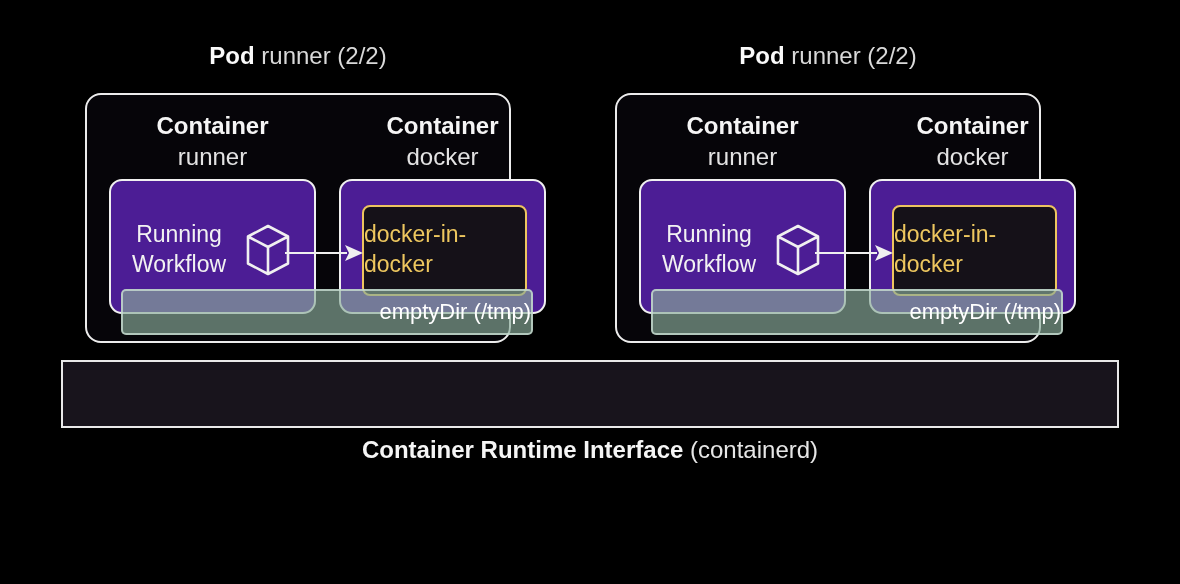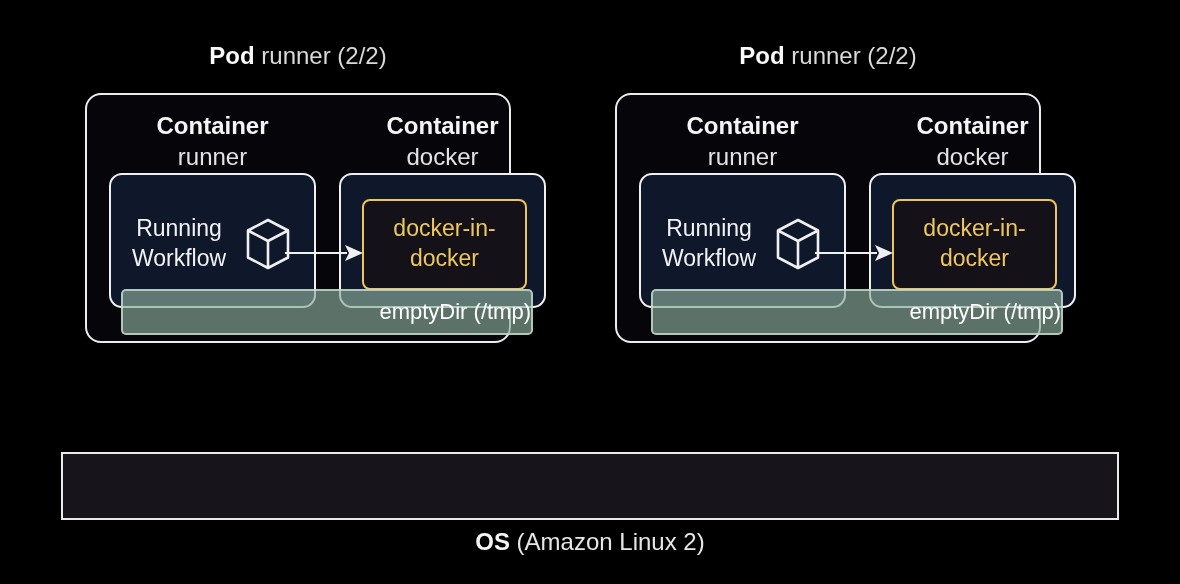--- a/index.html
+++ b/index.html
@@ -40,25 +40,25 @@
     width: 207px;
     text-align: center;
     font-size: 24px; line-height: 31px;
     color: #e3e3e3;
   }
   .ct-label b { display: block; color: #f5f5f5; }
   .ct-label.c0 { left: 22px; }
   .ct-label.c1 { left: 252px; }
 
   .container-box {
-    position: absolute; top: 78px;
+    position: absolute; top: 84px;
     width: 207px; height: 135px;
     border: 2px solid #f0f0f0;
     border-radius: 13px;
-    background: #0f172a;
+    background: #4c1d95;
     box-sizing: border-box;
   }
   .container-box.c0 { left: 22px; }
   .container-box.c1 { left: 252px; }
 
   .wf-label {
     position: absolute; left: 2px; top: 38px;
     width: 132px;
     text-align: center;
     font-size: 23px; line-height: 30px;
@@ -69,21 +69,20 @@
 
   .flow-arrow { position: absolute; left: 198px; top: 148px; width: 78px; height: 20px; z-index: 3; }
 
   .dind-box {
     position: absolute; left: 21px; top: 24px;
     width: 165px; height: 91px;
     border: 2px solid #edc45f;
     border-radius: 8px;
     background: #151118;
     box-sizing: border-box;
-    text-align: center;
     font-size: 23px; line-height: 30px;
     color: #eec75f;
     padding-top: 12px;
   }
   .dind-box span { display: block; }
 
   .volume-bar {
     position: absolute; left: 34px; top: 194px;
     width: 412px; height: 46px;
     background: rgba(136, 171, 153, 0.66);
@@ -175,18 +174,18 @@
         <div class="dind-box">
             <span>docker-in-</span>
             <span>docker</span>
           </div>
       </div>
 
       <div class="volume-bar"><span>emptyDir (/tmp)</span></div>
     </div>
   </div>
 
+  <div class="layer-bar cri">
+    <div class="inner"><b>Container Runtime Interface</b><span> (containerd)</span></div>
+  </div>
 
-  <div class="layer-bar os">
-    <div class="inner"><b>OS</b><span> (Amazon Linux 2)</span></div>
-  </div>
 
 </div>
 
 </body></html>

